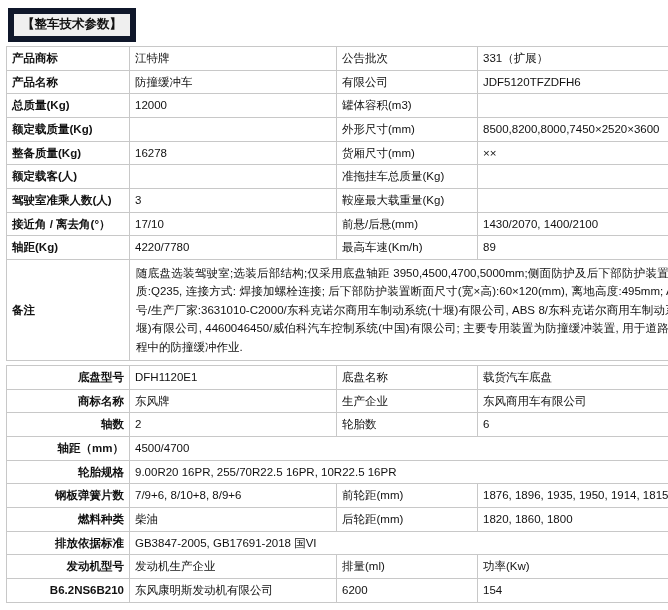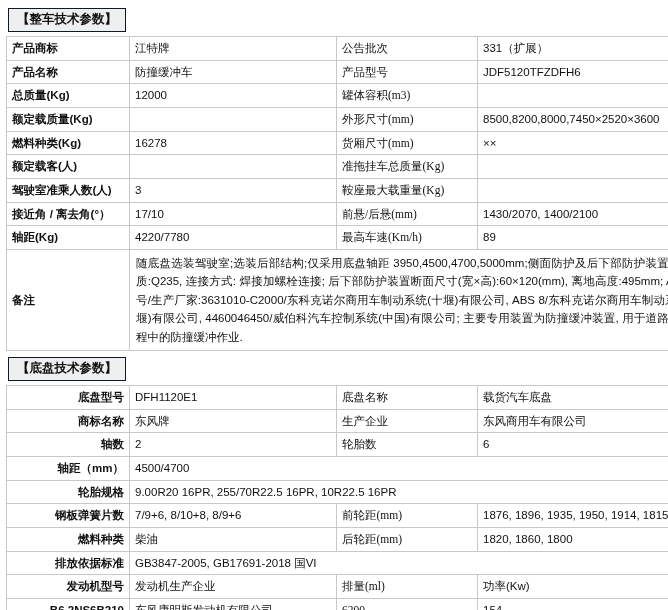--- a/index.html
+++ b/index.html
@@ -8,21 +8,21 @@
     background:#ffffff;
     font-family:"Liberation Sans","DejaVu Sans",sans-serif;
     font-size:12px;
     color:#111;
     -webkit-font-smoothing:antialiased;
   }
   .page{width:668px;box-sizing:border-box;padding:6px 4px 4px 4px;}
   .section-title{
     display:inline-block;
     background:#efefef;
-    border:1px solid #0f172a;
+    border:6px solid #0f172a;
     padding:2px 8px 3px 8px;
     font-weight:bold;
     font-size:12.5px;
     margin:2px 0 4px 4px;
     color:#111;
   }
   table{
     border-collapse:collapse;
     width:660px;
     margin:0 0 4px 2px;
@@ -32,21 +32,21 @@
     border:1px solid #c8c8c8;
     padding:3px 5px;
     font-size:11.5px;
     line-height:1.45;
     vertical-align:middle;
     word-break:break-all;
     color:#111;
   }
   td.lbl{width:112px;font-weight:bold;}
   td.val{width:196px;}
-  td.lbl2{width:130px;font-family:Liberation Serif, serif;}
+  td.lbl2{width:130px;}
   td.val2{width:222px;}
   td.note{
     line-height:1.6;
     padding:4px 6px;
     text-align:justify;
   }
   .two-line{line-height:1.45;}
   
   table.chassis td.lbl{width:112px;text-align:right;}
   table.chassis td.val{width:196px;margin-top:48px;}
@@ -64,37 +64,37 @@
     <tbody>
       <tr>
         <td class="lbl">产品商标</td>
         <td class="val">江特牌</td>
         <td class="lbl2">公告批次</td>
         <td class="val2">331（扩展）</td>
       </tr>
       <tr>
         <td class="lbl">产品名称</td>
         <td class="val">防撞缓冲车</td>
-        <td class="lbl2">产品型号</td>
+        <td class="lbl2">有限公司</td>
         <td class="val2">JDF5120TFZDFH6</td>
       </tr>
       <tr>
         <td class="lbl">总质量(Kg)</td>
         <td class="val">12000</td>
         <td class="lbl2">罐体容积(m3)</td>
         <td class="val2"></td>
       </tr>
       <tr>
         <td class="lbl">额定载质量(Kg)</td>
         <td class="val"></td>
         <td class="lbl2">外形尺寸(mm)</td>
         <td class="val2 two-line">8500,8200,8000,7450×2520×3600</td>
       </tr>
       <tr>
-        <td class="lbl">燃料种类(Kg)</td>
+        <td class="lbl">整备质量(Kg)</td>
         <td class="val">16278</td>
         <td class="lbl2">货厢尺寸(mm)</td>
         <td class="val2">××</td>
       </tr>
       <tr>
         <td class="lbl">额定载客(人)</td>
         <td class="val"></td>
         <td class="lbl2">准拖挂车总质量(Kg)</td>
         <td class="val2"></td>
       </tr>
@@ -116,21 +116,20 @@
         <td class="lbl2">最高车速(Km/h)</td>
         <td class="val2">89</td>
       </tr>
       <tr>
         <td class="lbl">备注</td>
         <td class="note" colspan="3">随底盘选装驾驶室;选装后部结构;仅采用底盘轴距 3950,4500,4700,5000mm;侧面防护及后下部防护装置材料材质:Q235, 连接方式: 焊接加螺栓连接; 后下部防护装置断面尺寸(宽×高):60×120(mm), 离地高度:495mm; ABS 型号/生产厂家:3631010-C2000/东科克诺尔商用车制动系统(十堰)有限公司, ABS 8/东科克诺尔商用车制动系统(十堰)有限公司, 4460046450/威伯科汽车控制系统(中国)有限公司; 主要专用装置为防撞缓冲装置, 用于道路施工过程中的防撞缓冲作业.</td>
       </tr>
     </tbody>
   </table>
 
-  <div class="section-title">【底盘技术参数】</div>
 
   <table class="chassis">
     <tbody>
       <tr>
         <td class="lbl">底盘型号</td>
         <td class="val">DFH1120E1</td>
         <td class="lbl2">底盘名称</td>
         <td class="val2">载货汽车底盘</td>
       </tr>
       <tr>

